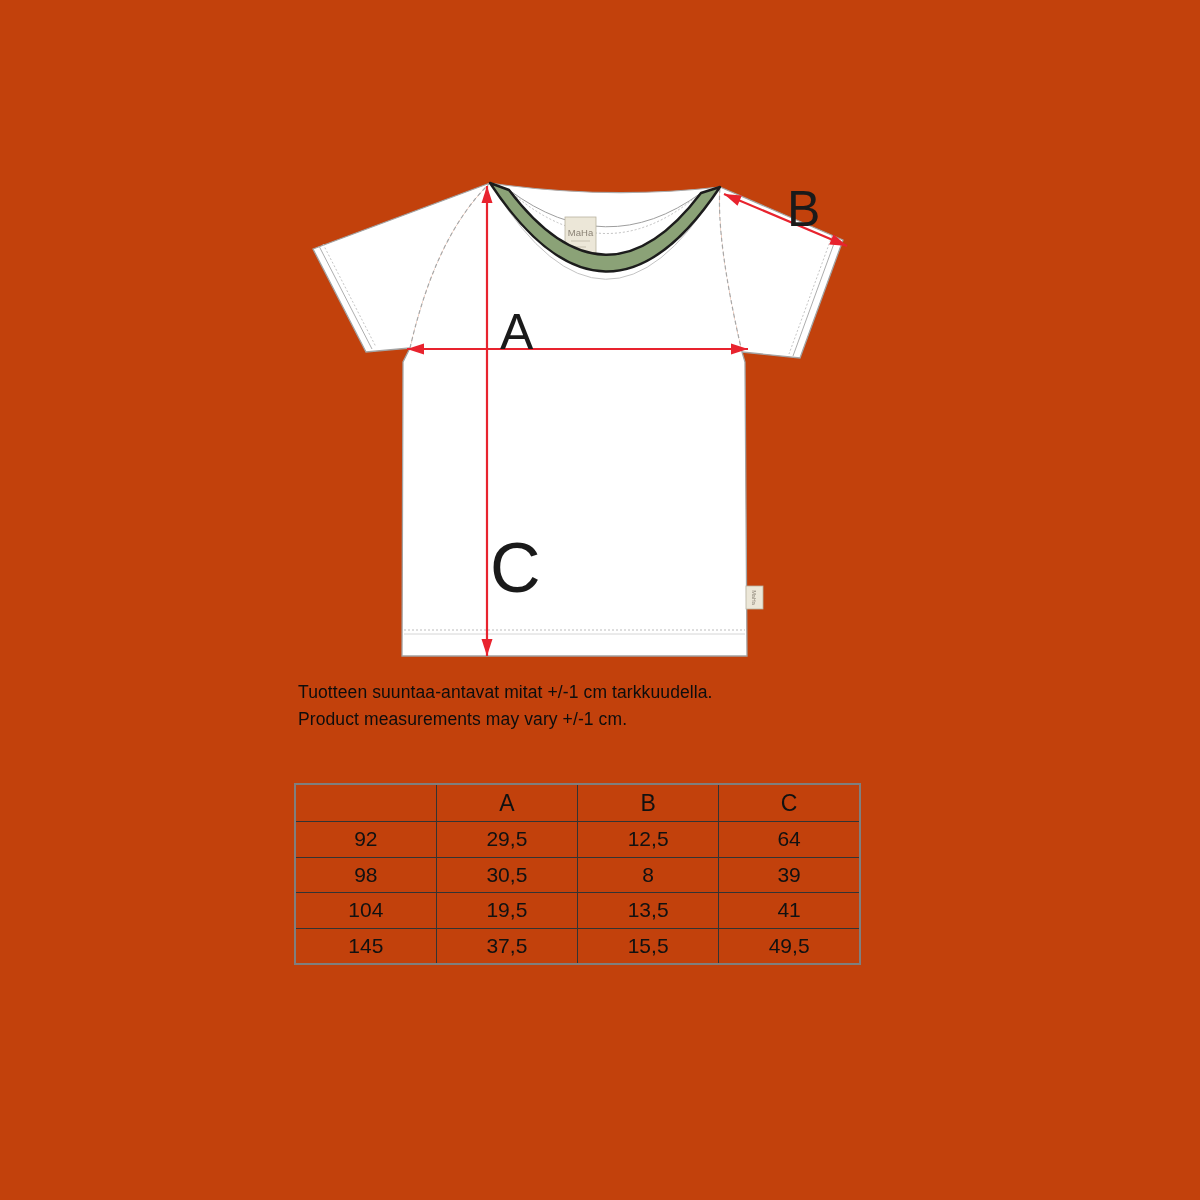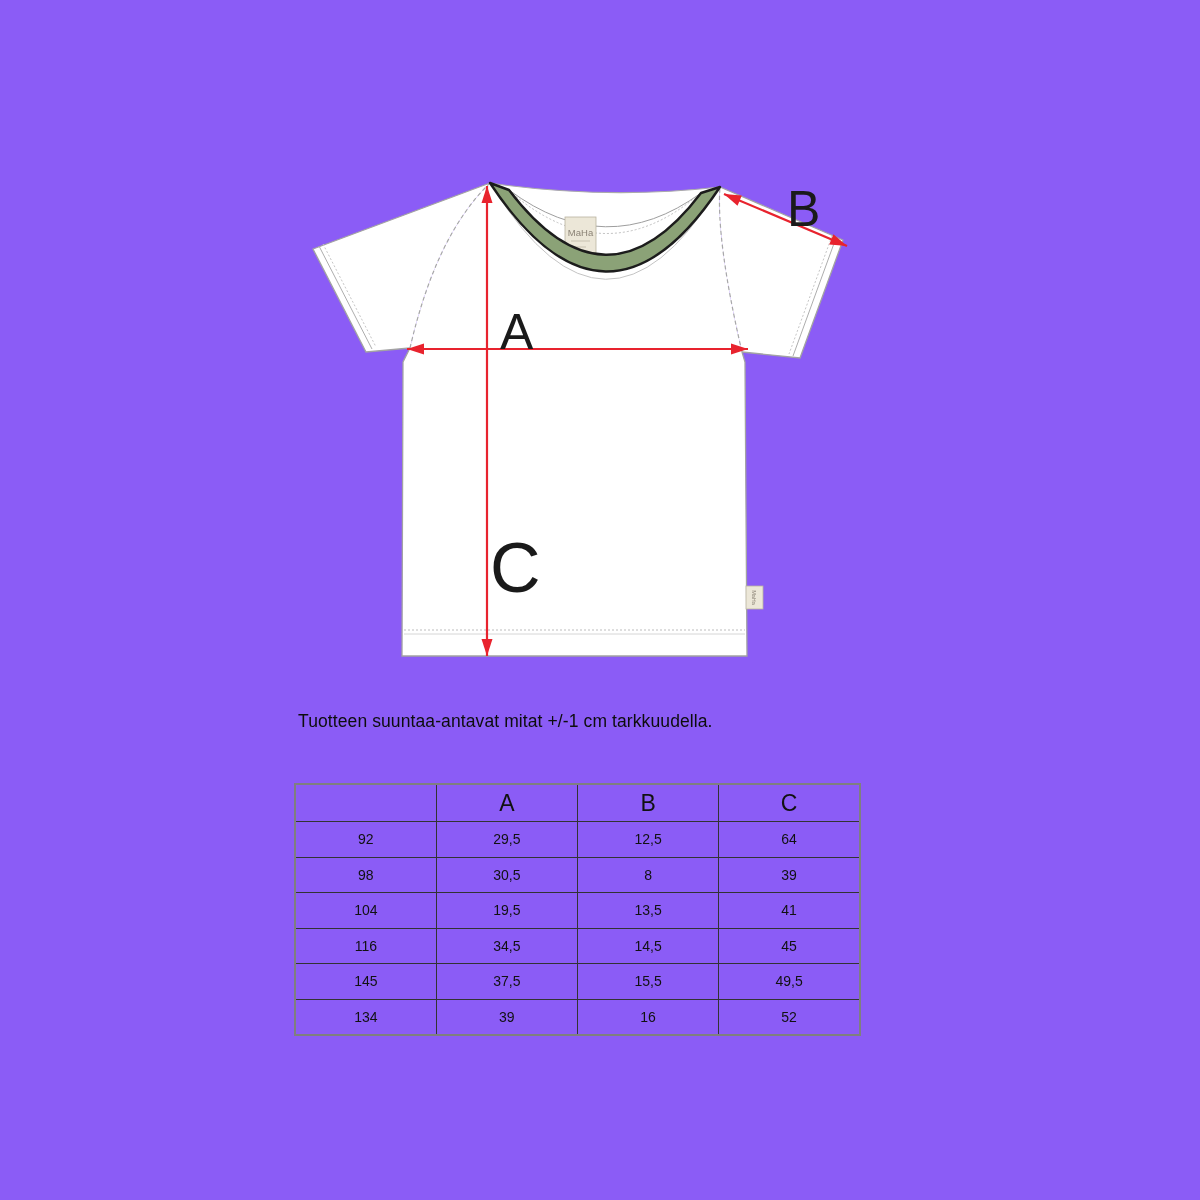--- a/index.html
+++ b/index.html
@@ -3,43 +3,43 @@
 <meta charset="utf-8">
 <style>
   html, body {
     margin: 0; padding: 0;
     background: #ffffff;
     width: 1200px; height: 1200px;
     overflow: hidden;
     font-family: "Liberation Sans", sans-serif;
     color: #111;
   }
-  .canvas { position: relative; width: 1200px; height: 1200px; background: #8b5cf6; }
+  .canvas { position: relative; width: 1200px; height: 1200px; background: #c2410c; }
   .shirt-svg { position: absolute; left: 0; top: 0; }
   .notes {
-    position: absolute; left: 298px; top: 708px;
+    position: absolute; left: 298px; top: 679px;
     font-size: 17.5px; line-height: 26.5px; color: #0d0d0d;
     letter-spacing: 0.1px;
   }
   table.size-table {
     position: absolute; left: 294px; top: 783px;
     width: 567px;
     border-collapse: collapse;
     table-layout: fixed;
     border: 2px solid #7f7f7f;
   }
   table.size-table th, table.size-table td {
     border: 1.5px solid #333333;
     text-align: center;
     vertical-align: middle;
     font-weight: normal;
     padding: 0;
   }
   table.size-table thead th { height: 36px; font-size: 23px; }
-  table.size-table tbody td { height: 34.5px; font-size: 14px; }
+  table.size-table tbody td { height: 34.5px; font-size: 21px; }
   .dim-letter { font-family: "Liberation Sans", sans-serif; fill: #1a1a1a; }
 </style>
 </head>
 <body>
 
 <div class="canvas">
 
   <svg class="shirt-svg" width="1200" height="760" viewBox="0 0 1200 760" xmlns="http://www.w3.org/2000/svg">
     <defs>
       <marker id="arrStart" markerUnits="userSpaceOnUse" markerWidth="20" markerHeight="14" refX="2" refY="7" orient="auto">
@@ -98,20 +98,21 @@
     <line x1="487" y1="186" x2="487" y2="656" stroke-width="2.2" marker-start="url(#arrStart)" marker-end="url(#arrEnd)" stroke="#e8232e"></line>
     <line x1="724" y1="194" x2="847" y2="246" stroke-width="2.2" marker-start="url(#arrStart)" marker-end="url(#arrEnd)" stroke="#e8232e"></line>
 
     <text class="dim-letter" x="500" y="349" font-size="50">A</text>
     <text class="dim-letter" x="787" y="226" font-size="50">B</text>
     <text class="dim-letter" x="490" y="592" font-size="70">C</text>
   </svg>
 
   <div class="notes">
     <div>Tuotteen suuntaa-antavat mitat +/-1 cm tarkkuudella.</div>
+    <div>Product measurements may vary +/-1 cm.</div>
   </div>
 
   <table class="size-table">
     <colgroup>
         <col style="width:25%">
         <col style="width:25%">
         <col style="width:25%">
         <col style="width:25%">
       </colgroup>
     <thead>
@@ -135,33 +136,21 @@
         <td>8</td>
         <td>39</td>
       </tr>
       <tr>
         <td>104</td>
         <td>19,5</td>
         <td>13,5</td>
         <td>41</td>
       </tr>
       <tr>
-        <td>116</td>
-        <td>34,5</td>
-        <td>14,5</td>
-        <td>45</td>
-      </tr>
-      <tr>
         <td>145</td>
         <td>37,5</td>
         <td>15,5</td>
         <td>49,5</td>
-      </tr>
-      <tr>
-        <td>134</td>
-        <td>39</td>
-        <td>16</td>
-        <td>52</td>
       </tr>
     </tbody>
   </table>
 
 </div>
 
 </body></html>

